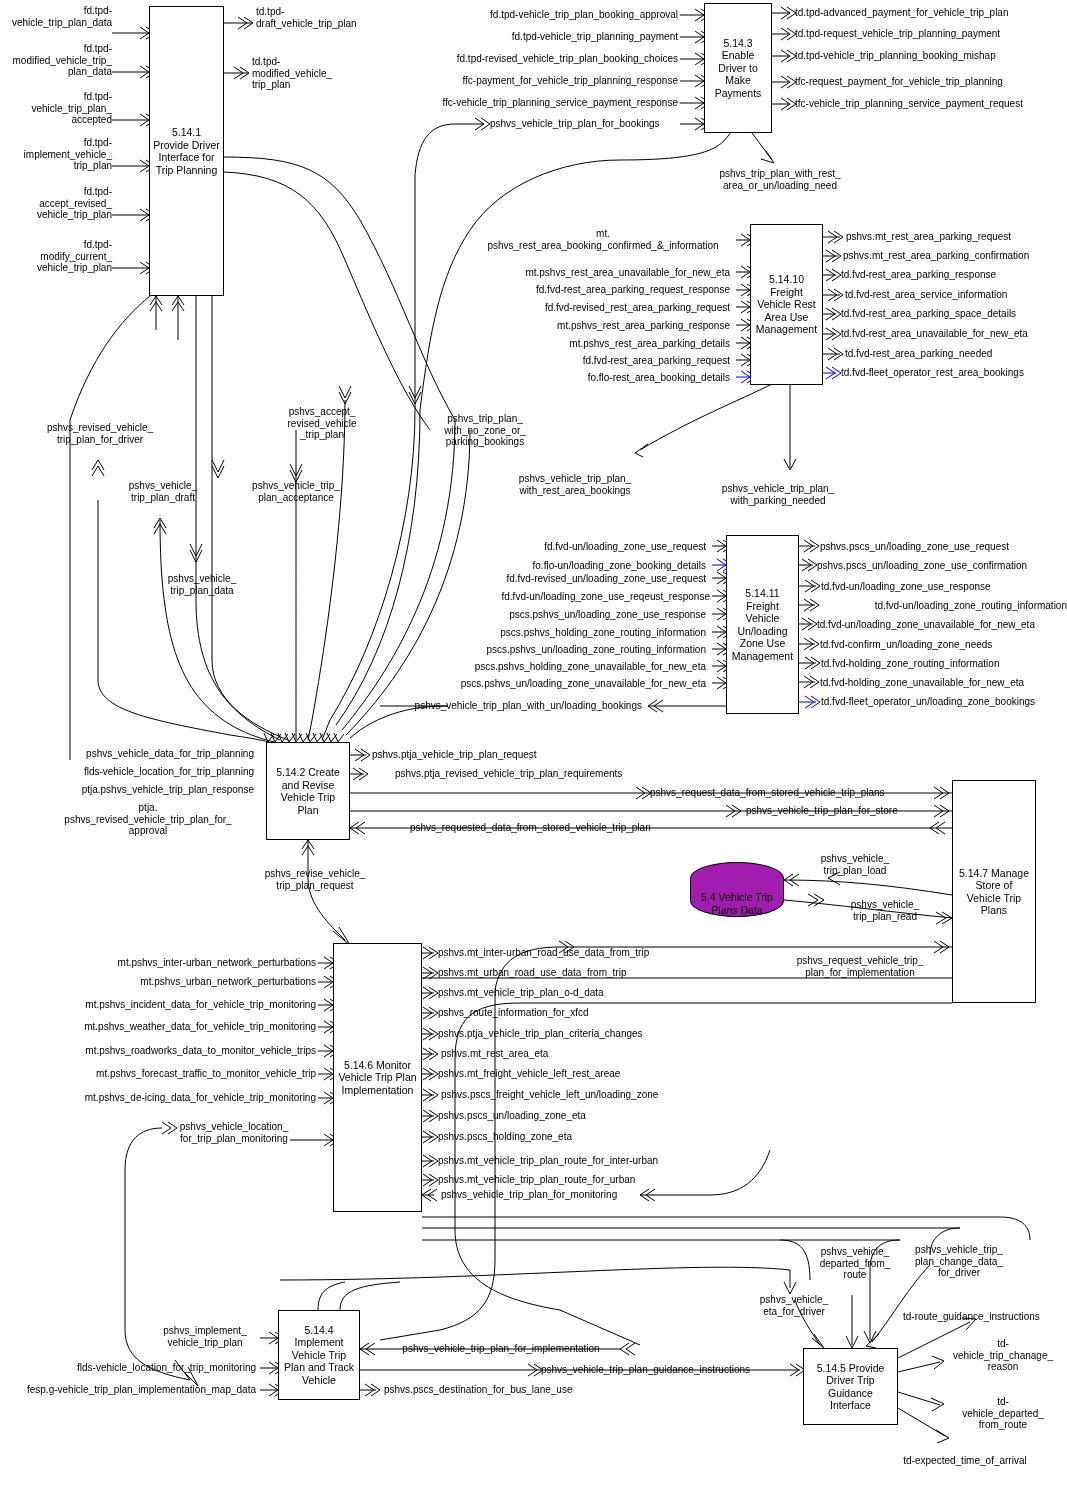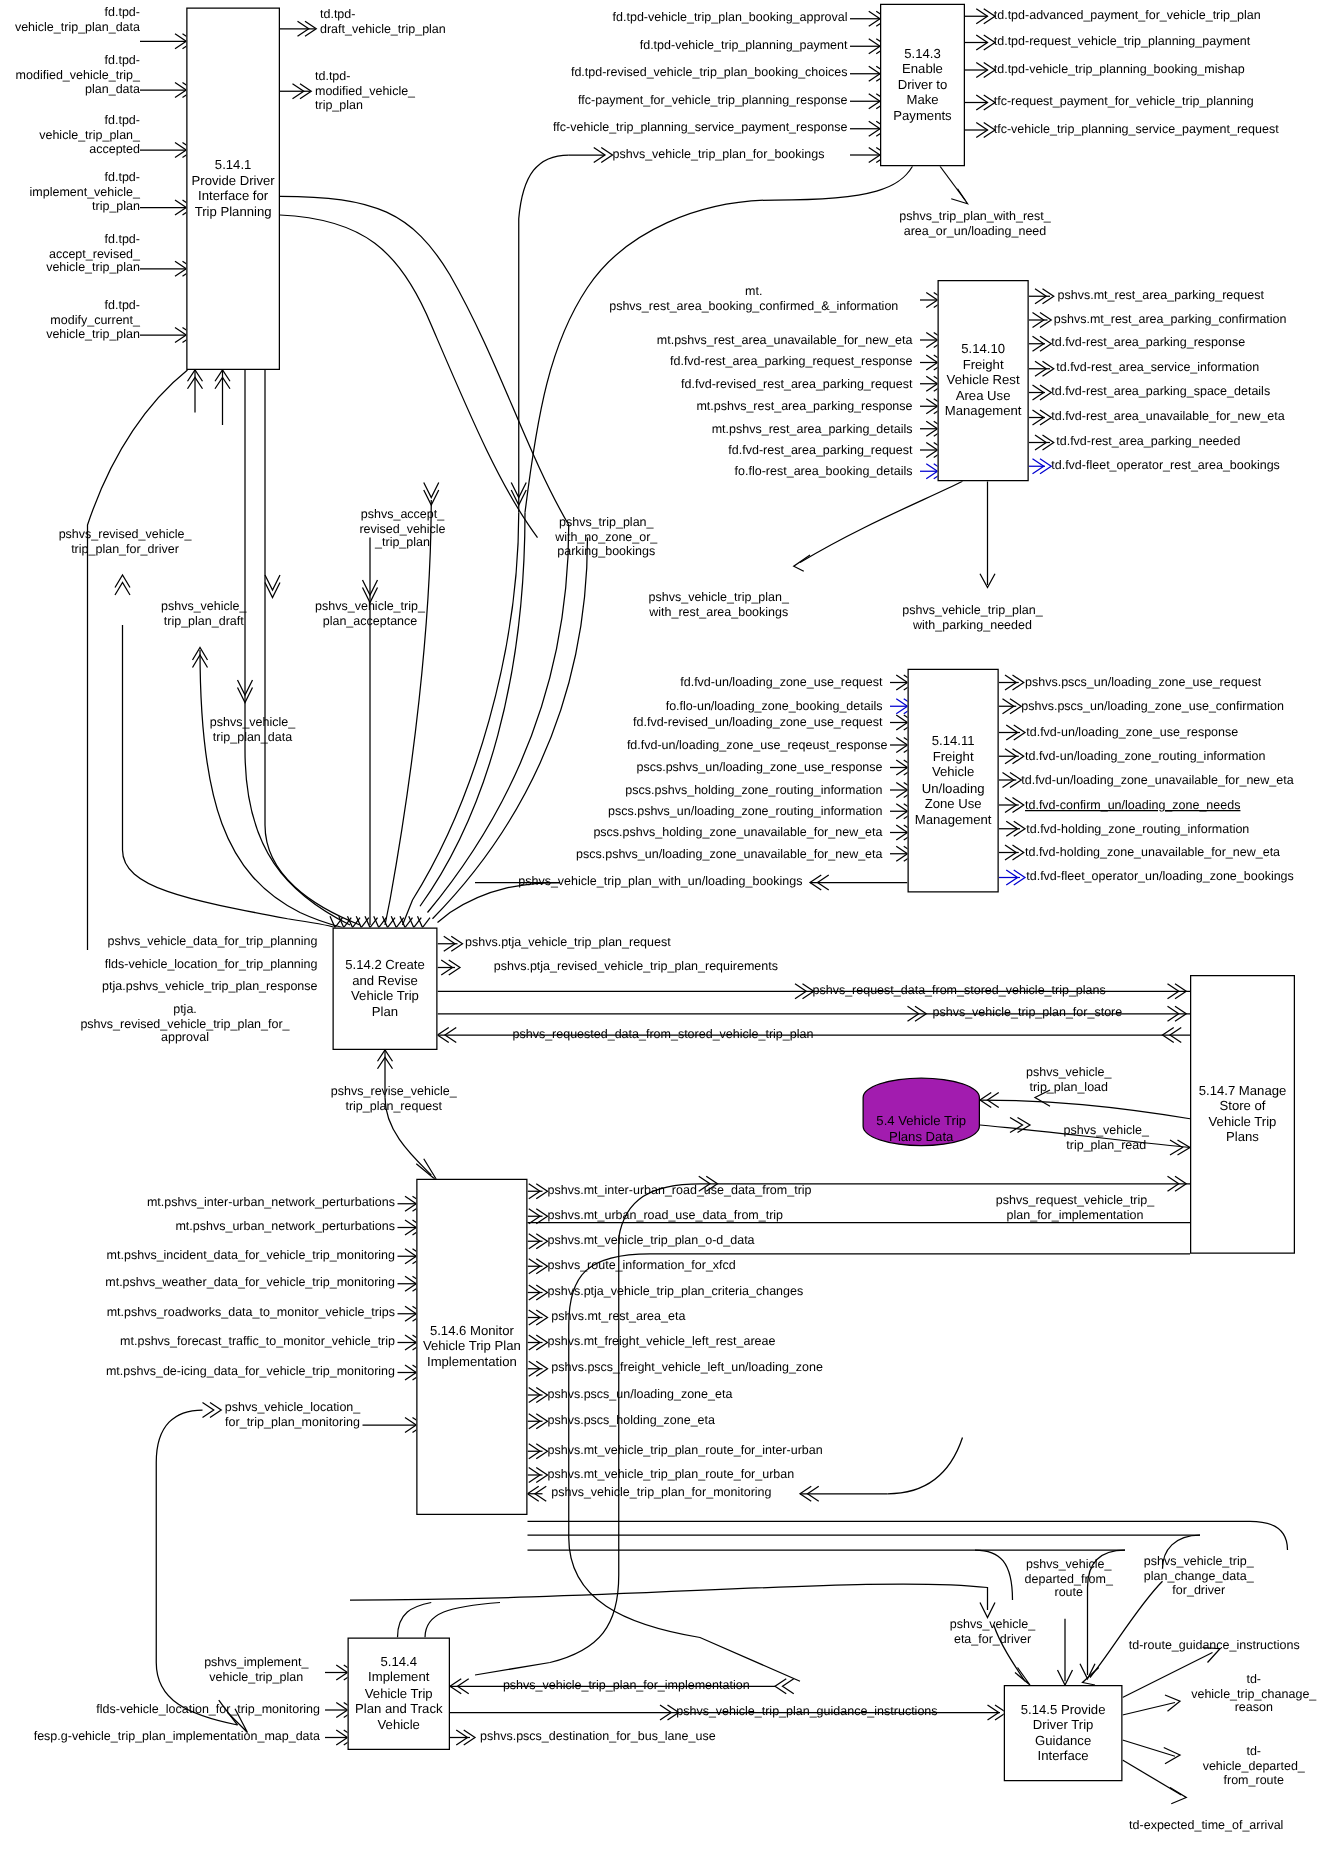--- a/index.html
+++ b/index.html
@@ -524,23 +524,23 @@
   <div class="lbl r" style="left:430px;top:627px;width:276px;">pscs.pshvs_holding_zone_routing_information</div>
   <div class="lbl r" style="left:420px;top:644px;width:286px;">pscs.pshvs_un/loading_zone_routing_information</div>
   <div class="lbl r" style="left:412px;top:661px;width:294px;">pscs.pshvs_holding_zone_unavailable_for_new_eta</div>
   <div class="lbl r" style="left:408px;top:678px;width:298px;">pscs.pshvs_un/loading_zone_unavailable_for_new_eta</div>
 
   <div class="lbl r" style="left:380px;top:700px;width:262px;">pshvs_vehicle_trip_plan_with_un/loading_bookings</div>
 
   <div class="lbl l" style="left:820px;top:541px;width:247px;">pshvs.pscs_un/loading_zone_use_request</div>
   <div class="lbl l" style="left:817px;top:560px;width:250px;">pshvs.pscs_un/loading_zone_use_confirmation</div>
   <div class="lbl l" style="left:821px;top:581px;width:246px;">td.fvd-un/loading_zone_use_response</div>
-  <div class="lbl l" style="left:820px;top:600px;width:247px;">td.fvd-un/loading_zone_routing_information</div>
+  <div class="lbl l" style="left:820px;top:600px;width:247px;text-align:right;">td.fvd-un/loading_zone_routing_information</div>
   <div class="lbl l" style="left:817px;top:619px;width:220px;">td.fvd-un/loading_zone_unavailable_for_new_eta</div>
-  <div class="lbl l" style="left:820px;top:639px;width:247px;text-decoration:underline;">td.fvd-confirm_un/loading_zone_needs</div>
+  <div class="lbl l" style="left:820px;top:639px;width:247px;">td.fvd-confirm_un/loading_zone_needs</div>
   <div class="lbl l" style="left:821px;top:658px;width:246px;">td.fvd-holding_zone_routing_information</div>
   <div class="lbl l" style="left:820px;top:677px;width:247px;">td.fvd-holding_zone_unavailable_for_new_eta</div>
   <div class="lbl l" style="left:821px;top:696px;width:246px;">td.fvd-fleet_operator_un/loading_zone_bookings</div>
 
   <div class="lbl c" style="left:30px;top:422px;width:140px;">pshvs_revised_vehicle_
 trip_plan_for_driver</div>
   <div class="lbl c" style="left:108px;top:480px;width:110px;">pshvs_vehicle_
 trip_plan_draft</div>
   <div class="lbl c" style="left:234px;top:480px;width:124px;">pshvs_vehicle_trip_
 plan_acceptance</div>

